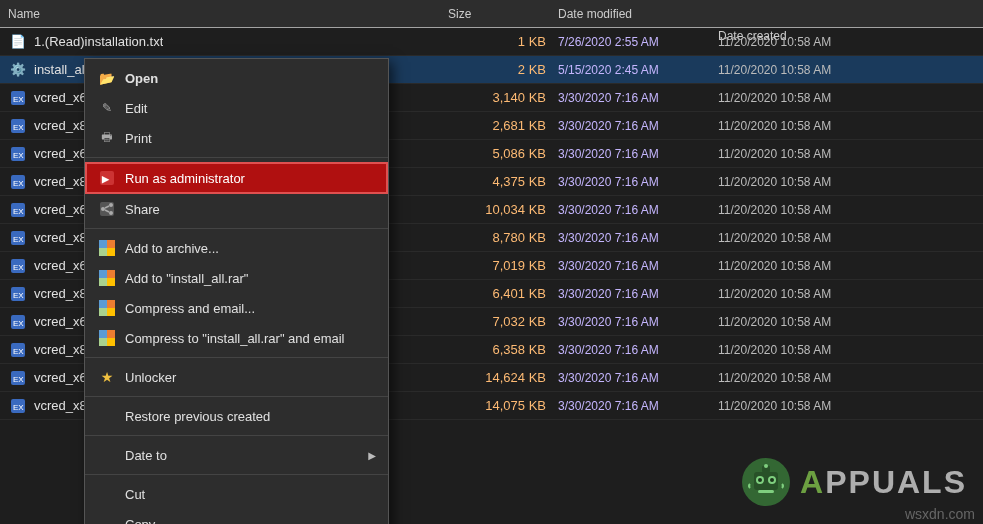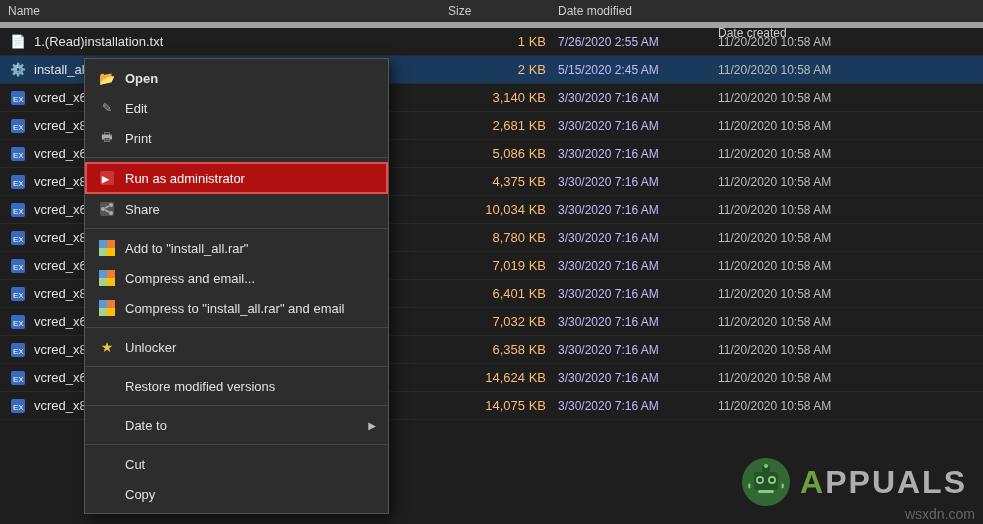--- a/index.html
+++ b/index.html
@@ -17,21 +17,21 @@
     
     .file-list {
       width: 100%;
       height: 100%;
       background: #1e1e1e;
     }
 
     .file-list-header {
       display: flex;
       background: #2d2d2d;
-      border-bottom: 6px solid #a3a3a3;
+      border-bottom: 1px solid #a3a3a3;
       height: 28px;
       align-items: center;
       padding: 0 8px;
     }
 
     .col-name { width: 440px; flex-shrink: 0; }
     .col-size { width: 110px; flex-shrink: 0; padding-right: 12px; }
     .col-modified { width: 160px; flex-shrink: 0; }
     .col-created { width: 160px; flex-shrink: 0; margin-top: 44px; }
 
@@ -416,55 +416,66 @@
     <div class="menu-separator"></div>
     <div class="menu-item">
       <span class="menu-icon">
         <svg width="16" height="16" viewBox="0 0 16 16" xmlns="http://www.w3.org/2000/svg">
       <rect x="0" y="0" width="8" height="8" fill="#5b9bd5"></rect>
       <rect x="8" y="0" width="8" height="8" fill="#ed7d31"></rect>
       <rect x="0" y="8" width="8" height="8" fill="#a9d18e"></rect>
       <rect x="8" y="8" width="8" height="8" fill="#ffc000"></rect>
     </svg>
       </span>
-      <span style="">Add to "install_all.rar"</span>
+      <span style="">Add to archive...</span>
     </div>
     <div class="menu-item">
       <span class="menu-icon">
         <svg width="16" height="16" viewBox="0 0 16 16" xmlns="http://www.w3.org/2000/svg">
       <rect x="0" y="0" width="8" height="8" fill="#5b9bd5"></rect>
       <rect x="8" y="0" width="8" height="8" fill="#ed7d31"></rect>
       <rect x="0" y="8" width="8" height="8" fill="#a9d18e"></rect>
       <rect x="8" y="8" width="8" height="8" fill="#ffc000"></rect>
     </svg>
       </span>
-      <span style="">Compress and email...</span>
+      <span style="">Add to "install_all.rar"</span>
     </div>
     <div class="menu-item">
       <span class="menu-icon">
         <svg width="16" height="16" viewBox="0 0 16 16" xmlns="http://www.w3.org/2000/svg">
       <rect x="0" y="0" width="8" height="8" fill="#5b9bd5"></rect>
       <rect x="8" y="0" width="8" height="8" fill="#ed7d31"></rect>
       <rect x="0" y="8" width="8" height="8" fill="#a9d18e"></rect>
       <rect x="8" y="8" width="8" height="8" fill="#ffc000"></rect>
     </svg>
       </span>
+      <span style="">Compress and email...</span>
+    </div>
+    <div class="menu-item">
+      <span class="menu-icon">
+        <svg width="16" height="16" viewBox="0 0 16 16" xmlns="http://www.w3.org/2000/svg">
+      <rect x="0" y="0" width="8" height="8" fill="#5b9bd5"></rect>
+      <rect x="8" y="0" width="8" height="8" fill="#ed7d31"></rect>
+      <rect x="0" y="8" width="8" height="8" fill="#a9d18e"></rect>
+      <rect x="8" y="8" width="8" height="8" fill="#ffc000"></rect>
+    </svg>
+      </span>
       <span style="">Compress to "install_all.rar" and email</span>
     </div>
     <div class="menu-separator"></div>
     <div class="menu-item">
       <span class="menu-icon">
         <span style="color:#f0c040;font-size:14px;">★</span>
       </span>
       <span style="">Unlocker</span>
     </div>
     <div class="menu-separator"></div>
     <div class="menu-item">
       <span class="menu-icon"></span>
-      <span style="">Restore modified versions</span>
+      <span style="">Restore previous created</span>
     </div>
     <div class="menu-separator"></div>
     <div class="menu-item">
       <span class="menu-icon"></span>
       <span style="">Date to</span>
       <span class="menu-arrow">▶</span>
     </div>
     <div class="menu-separator"></div>
     <div class="menu-item">
       <span class="menu-icon"></span>

